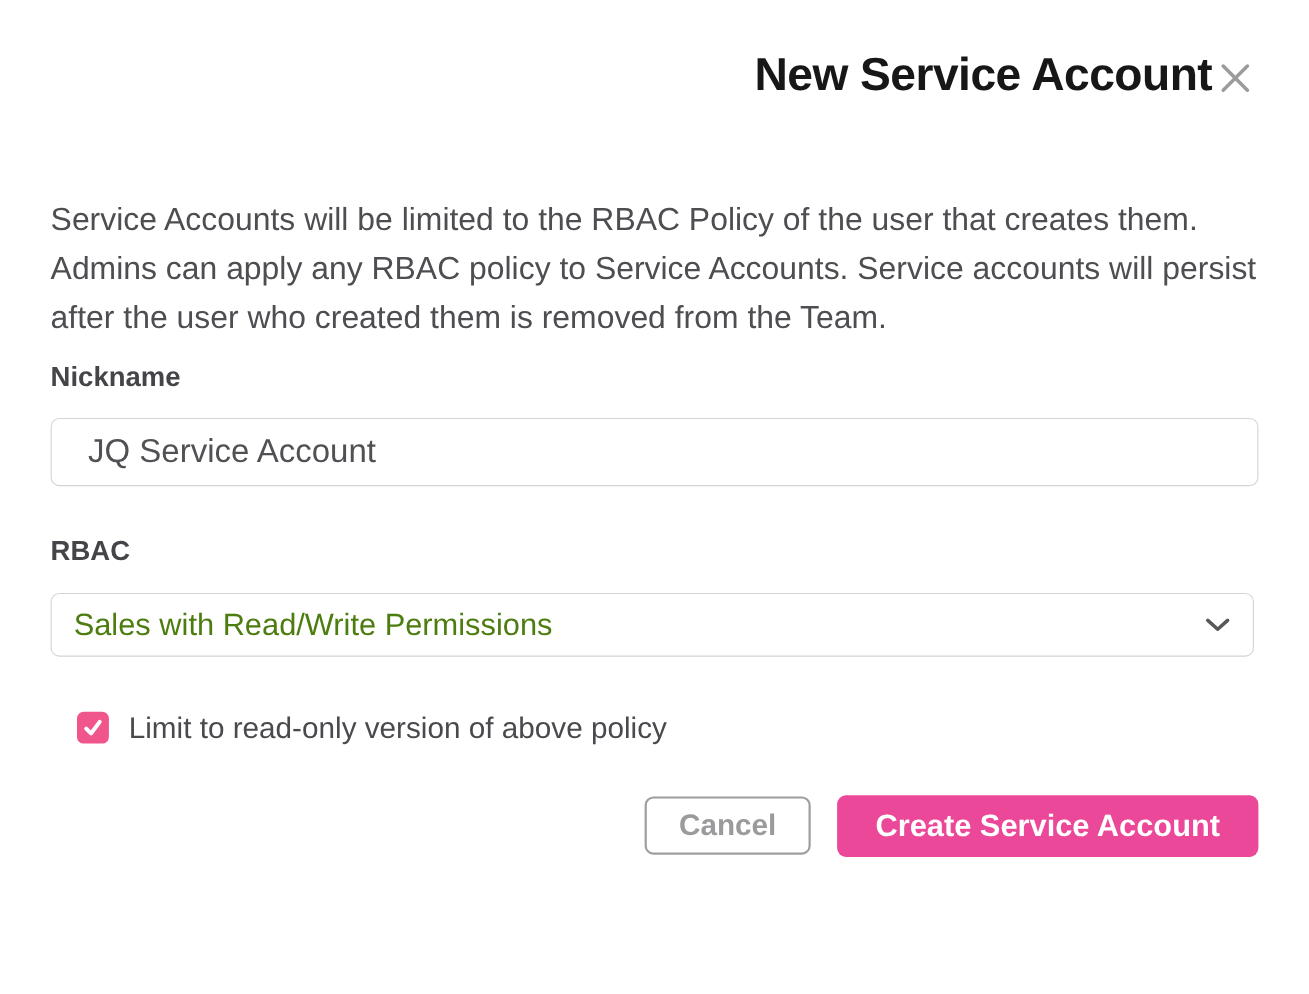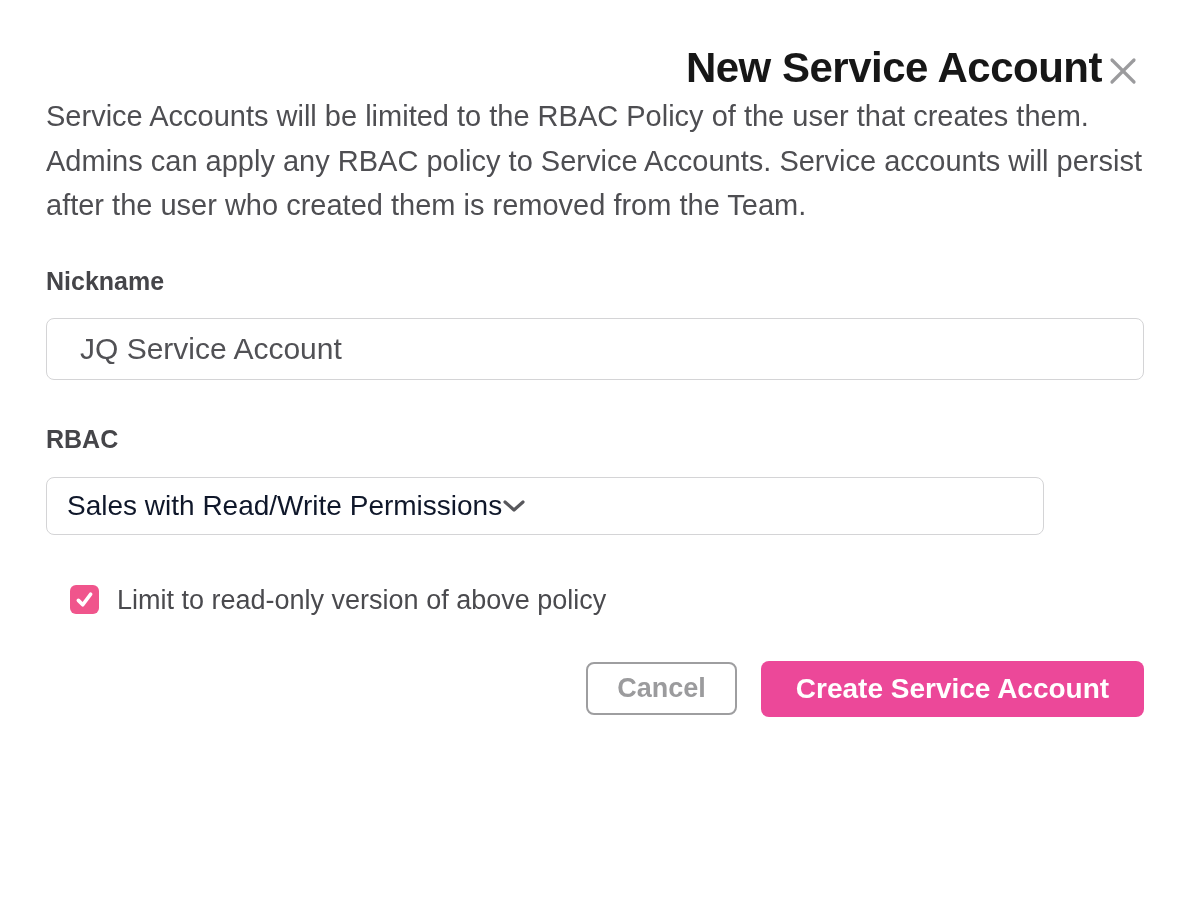--- a/index.html
+++ b/index.html
@@ -29,28 +29,29 @@
   }
   .close-btn {
     background: none;
     border: none;
     cursor: pointer;
     padding: 6px;
     margin-top: 8px;
     line-height: 0;
   }
   .description {
+    margin-top: 84px;
     font-size: 29px;
     line-height: 44.5px;
     color: #4e4e52;
     max-width: 1105px;
   }
   .field-label {
     display: block;
-    margin-top: 38px;
+    margin-top: 16px;
     font-size: 25px;
     font-weight: bold;
     color: #454549;
     line-height: 30px;
   }
   .text-input {
     margin-top: 22px;
     width: 1098px;
     height: 62px;
     border: 1px solid #d4d4d6;
@@ -58,29 +59,30 @@
     padding: 0 33px;
     font-family: "Liberation Sans", sans-serif;
     font-size: 30px;
     color: #515155;
     outline: none;
     background: #ffffff;
   }
   .rbac-label { margin-top: 44px; }
   .select {
     margin-top: 23px;
-    width: 998px;
+    width: 1094px;
     height: 58px;
     border: 1px solid #d4d4d6;
     border-radius: 8px;
     padding: 0 20px;
     display: flex;
     align-items: center;
+    justify-content: space-between;
     font-size: 28px;
-    color: #0f172a;
+    color: #4d7c0f;
     cursor: pointer;
     background: #ffffff;
   }
   .checkbox-row {
     margin-top: 49px;
     margin-left: 24px;
     display: flex;
     align-items: center;
     gap: 18px;
     cursor: pointer;

